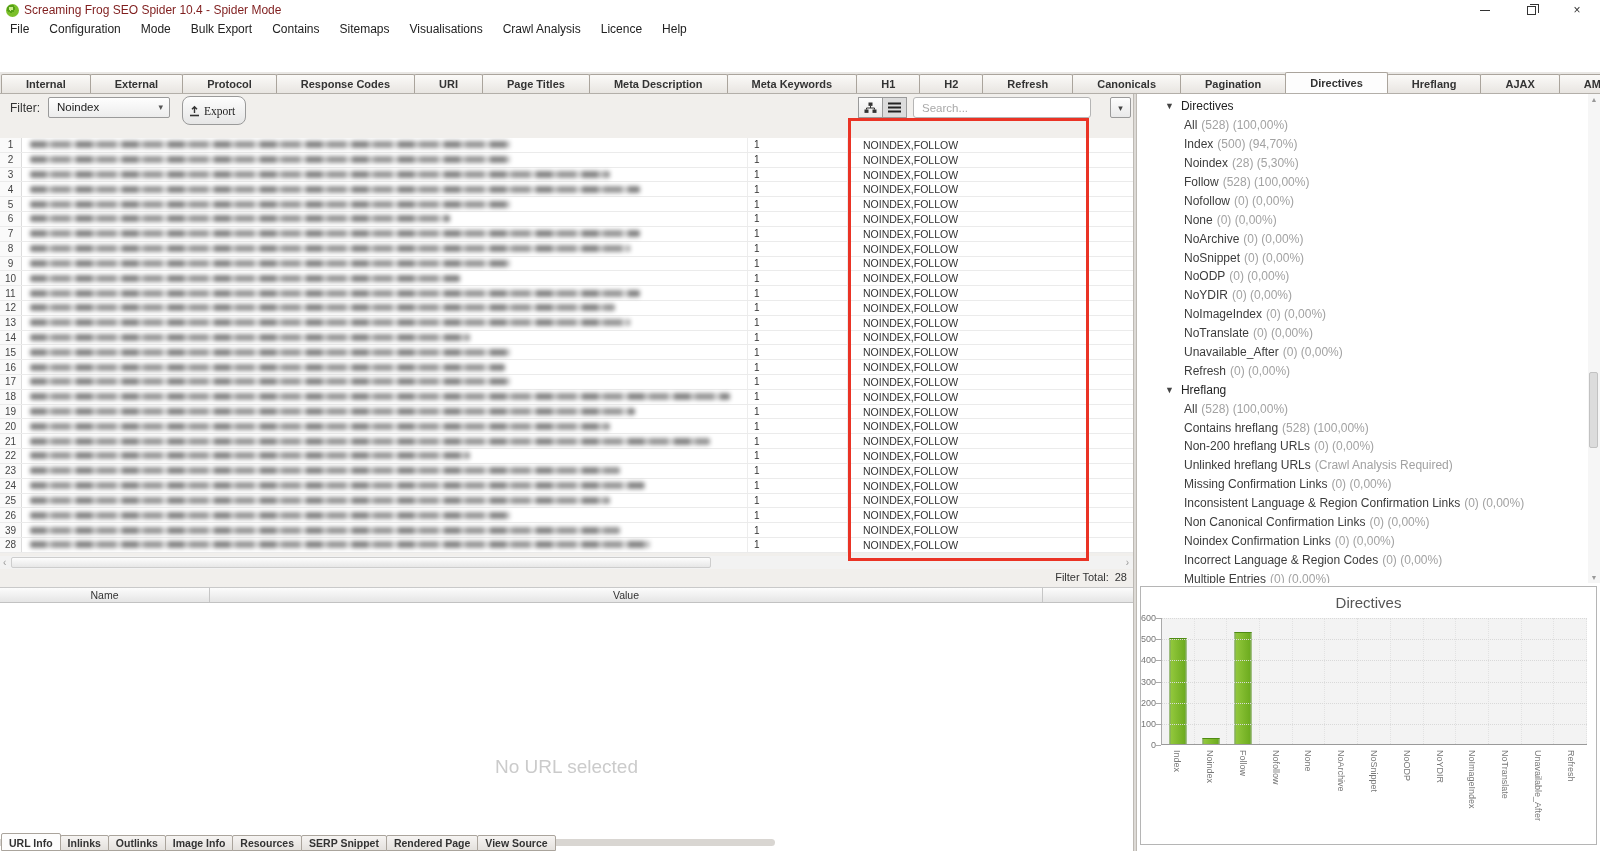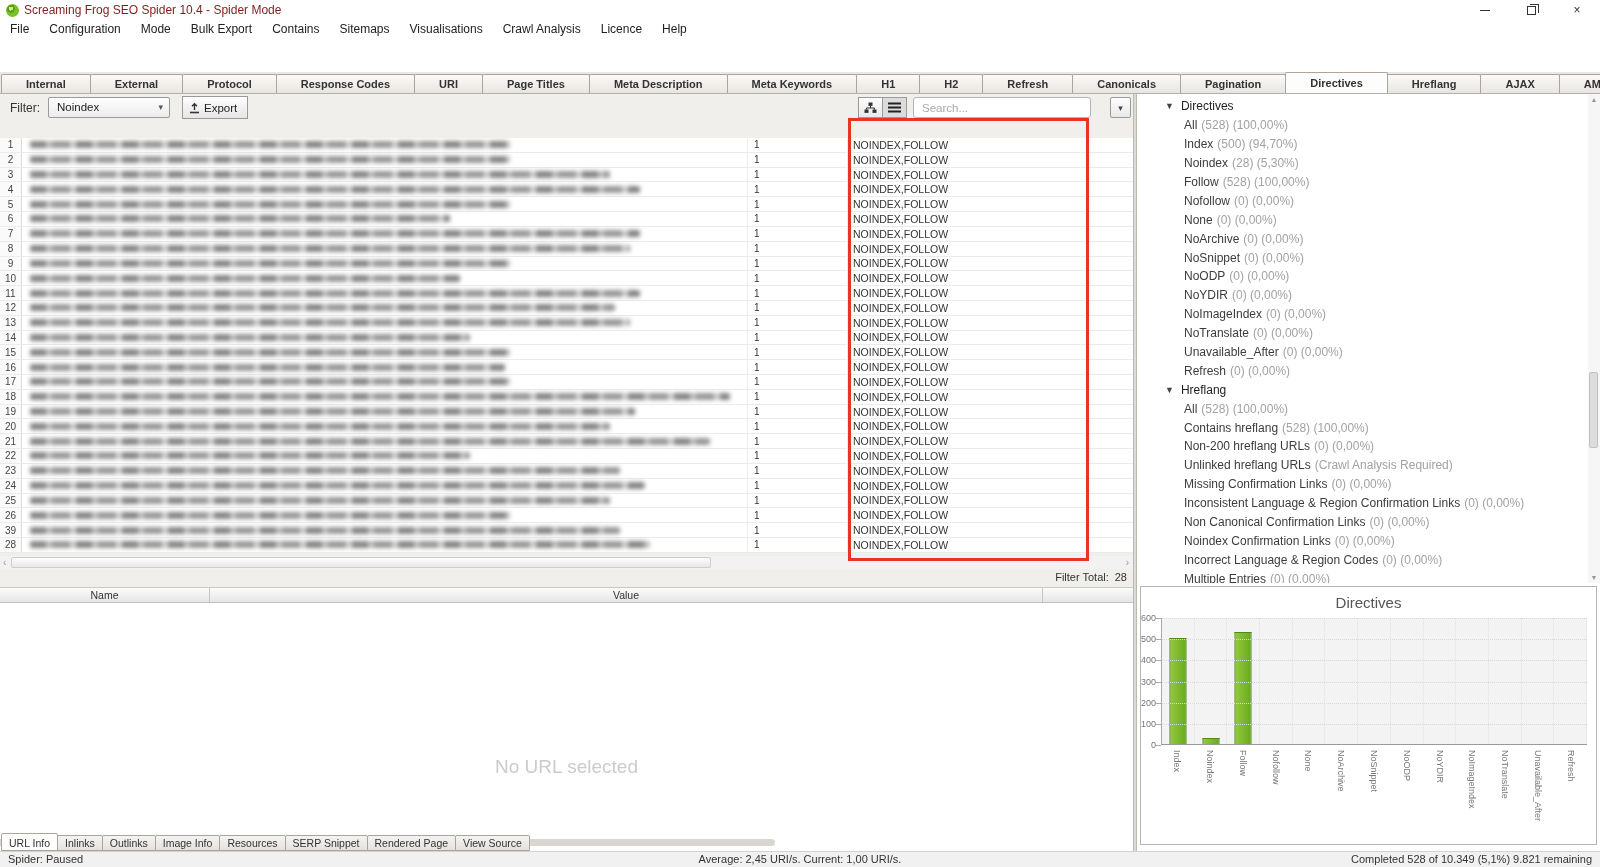--- a/index.html
+++ b/index.html
@@ -50,42 +50,42 @@
   .tab.active { background:#fdfdfd; height:21px; line-height:21px; }
   .tab-caret-circle { display:inline-block; width:11px; height:11px; border-radius:50%; background:#d7d4cf; border:1px solid #9b968e; color:#555;
       font-size:7px; line-height:9px; text-align:center; vertical-align:1px; margin-left:3px; }
 
   
   .left-panel { position:absolute; left:0; top:94px; width:1133px; height:757px; background:#f1efec; }
   .filter-row { position:absolute; left:0; top:0; width:100%; height:28px; }
   .flt-label { position:absolute; left:10px; top:7px; font-size:12px; color:#333; }
   .flt-dd { position:absolute; left:48px; top:3px; width:122px; height:21px; background:linear-gradient(#fefefe,#ececec); border:1px solid #9a9a9a; border-radius:2px; font-size:11.5px; color:#222; line-height:19px; padding-left:8px; }
   .flt-dd .ddcaret { position:absolute; right:6px; top:0; color:#555; font-size:9px; line-height:19px; }
-  .btn-export { position:absolute; left:182px; top:2px; height:23px; padding:0 10px 0 6px; display:flex; align-items:center; gap:4px;
-      background:linear-gradient(#fdfdfd,#e6e6e6); border:1px solid #9a9a9a; border-radius:0; font-size:11.5px; color:#222; }
+  .btn-export { position:absolute; left:182px; top:2px; height:29px; padding:0 10px 0 6px; display:flex; align-items:center; gap:4px;
+      background:linear-gradient(#fdfdfd,#e6e6e6); border:1px solid #9a9a9a; border-radius:8px; font-size:11.5px; color:#222;font-family:Liberation Serif, serif; }
   .viewtoggles { position:absolute; left:858px; top:3px; display:flex; }
   .vtbtn { width:25px; height:21px; border:1px solid #9a9a9a; background:linear-gradient(#fdfdfd,#e9e9e9); display:flex; align-items:center; justify-content:center; }
   .vtbtn + .vtbtn { margin-left:-1px; background:#dcdcdc; }
   .search { position:absolute; left:913px; top:3px; width:178px; height:21px; border:1px solid #b5b5b5; border-radius:3px; font-size:11.5px; color:#666; padding:0 8px; font-family:inherit; background:#fff; }
   .search::placeholder { color:#a9a9a9; }
   .colcaret-btn { position:absolute; left:1110px; top:3px; width:21px; height:21px; border:1px solid #9a9a9a; background:linear-gradient(#fdfdfd,#e9e9e9); font-size:9px; color:#444; display:flex; align-items:center; justify-content:center; border-radius:2px; }
 
   .ghead { position:absolute; left:0; top:28px; width:1133px; height:16px; display:flex; font-size:10.5px; color:#333;
       background:linear-gradient(#fcfcfc,#e5e5e5); border-top:1px solid #c9c9c9; border-bottom:1px solid #c2c2c2; }
   .gh { border-right:1px solid #c6c6c6; display:flex; align-items:center; }
   .gh-num { width:22px; } .gh-addr { width:726px; justify-content:center; }
   .gh-occ { width:100px; justify-content:flex-end; padding-right:5px; }
   .gh-meta { width:241px; justify-content:flex-end; padding-right:24px; }
   .gh-extra { width:19px; } .gh-plus { width:25px; justify-content:center; font-weight:bold; color:#333; border-right:none; }
 
   .rows { position:absolute; left:0; top:44px; width:1133px; height:415px; background:#fff; overflow:hidden; }
   .trow { display:flex; height:14.82px; border-bottom:1px solid #ebebeb; background:#fff; }
   .td { border-right:1px solid #ededed; font-size:10px; color:#333; display:flex; align-items:center; }
   .td-num { width:22px; justify-content:center; background:#fafafa; border-right:1px solid #dcdcdc; color:#444; }
-  .td-addr { width:726px; } .td-occ { width:100px; padding-left:6px; } .td-meta { width:241px; padding-left:5px; font-size:10.5px; }
+  .td-addr { width:726px; } .td-occ { width:100px; padding-left:6px; } .td-meta { width:241px; padding-left:15px; font-size:10.5px; }
   .td-extra { width:44px; border-right:none; }
   .blurbar { height:7px; margin-left:8px; border-radius:2px; filter:blur(2.2px);
       background:repeating-linear-gradient(90deg,#848484 0 16px,#bdbdbd 16px 22px,#979797 22px 40px,#cfcfcf 40px 46px); }
 
   .red-box { position:absolute; left:848px; top:24px; width:241px; height:443px; border:3px solid #ea3325; pointer-events:none; z-index:5; }
 
   .hscroll { position:absolute; left:0; top:462px; width:1133px; height:13px; background:#f2f2f2; }
   .hthumb { position:absolute; left:11px; top:1px; width:700px; height:11px; background:linear-gradient(#fdfdfd,#e7e7e7); border:1px solid #cdcdcd; border-radius:2px; }
   .harrow { position:absolute; top:0; font-size:10px; color:#999; line-height:13px; }
   .harrow.l { left:3px; } .harrow.r { right:4px; }
@@ -95,21 +95,21 @@
 
   .nv-head { position:absolute; left:0; top:493px; width:1133px; height:16px; display:flex; font-size:10.5px; color:#333;
       background:linear-gradient(#fcfcfc,#e5e5e5); border-top:1px solid #c9c9c9; border-bottom:1px solid #c2c2c2; }
   .nvh { border-right:1px solid #c6c6c6; display:flex; align-items:center; justify-content:center; }
   .nv-name { width:210px; } .nv-value { width:833px; } .nv-extra { width:90px; border-right:none; }
   .nv-body { position:absolute; left:0; top:509px; width:1133px; height:327px; background:#fff; display:flex; align-items:center; justify-content:center; }
   .nv-empty { color:#cbcbcb; font-size:19px; }
 
   .bscroll-thumb { position:absolute; left:0; top:745px; width:775px; height:7px; background:#d9d6d2; border-radius:0 4px 4px 0; }
   .bottom-tabs { position:absolute; left:0; top:738px; width:1133px; height:19px; display:flex; align-items:flex-end; padding-left:2px; }
-  .btab { height:16px; line-height:15px; padding:0 7px; font-size:10.5px; font-weight:normal; color:#333; white-space:nowrap;
+  .btab { height:16px; line-height:15px; padding:0 7px; font-size:10.5px; font-weight:bold; color:#333; white-space:nowrap;
       background:linear-gradient(#f6f4f2,#e4e1dd); border:1px solid #aaa49c; margin-left:-1px; border-radius:2px 2px 0 0; z-index:2; }
   .btab.active { background:#fdfdfd; height:18px; line-height:18px; }
 
   
   .vsplit { position:absolute; left:1133px; top:94px; width:4px; height:757px; background:#dddad6; border-left:1px solid #bdb9b3; border-right:1px solid #bdb9b3; }
 
   
   .right-panel { position:absolute; left:1137px; top:94px; width:463px; height:757px; background:#fff; }
   .overview { position:absolute; left:0; top:0; width:463px; height:489px; background:#fff; overflow:hidden; }
   .ov-row { height:18.9px; display:flex; align-items:center; font-size:12px; white-space:nowrap; }
@@ -761,18 +761,13 @@
           <div class="xslot">
             <span class="xlab">Unavailable_After</span>
           </div>
           <div class="xslot">
             <span class="xlab">Refresh</span>
           </div>
         </div>
     </div>
   </div>
 
-  <div class="statusbar">
-    <span class="st-left">Spider: Paused</span>
-    <span class="st-center">Average: 2,45 URI/s. Current: 1,00 URI/s.</span>
-    <span class="st-right">Completed 528 of 10.349 (5,1%) 9.821 remaining</span>
-  </div>
 </div>
 
 </body></html>

